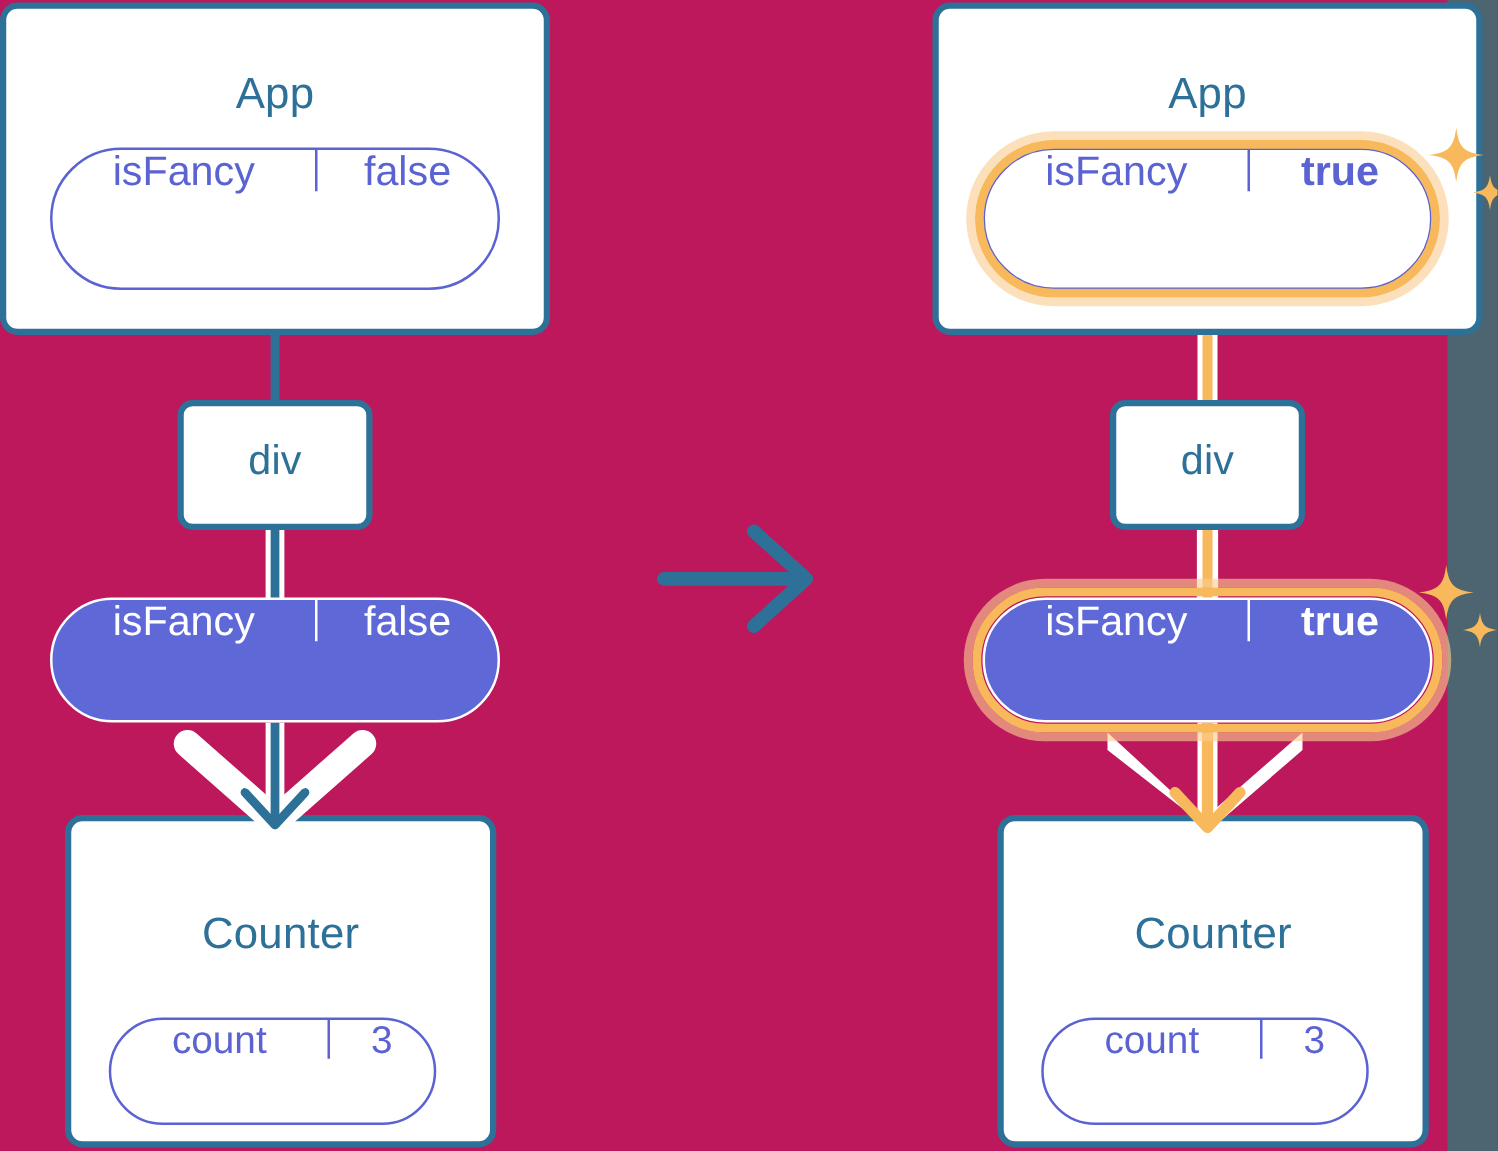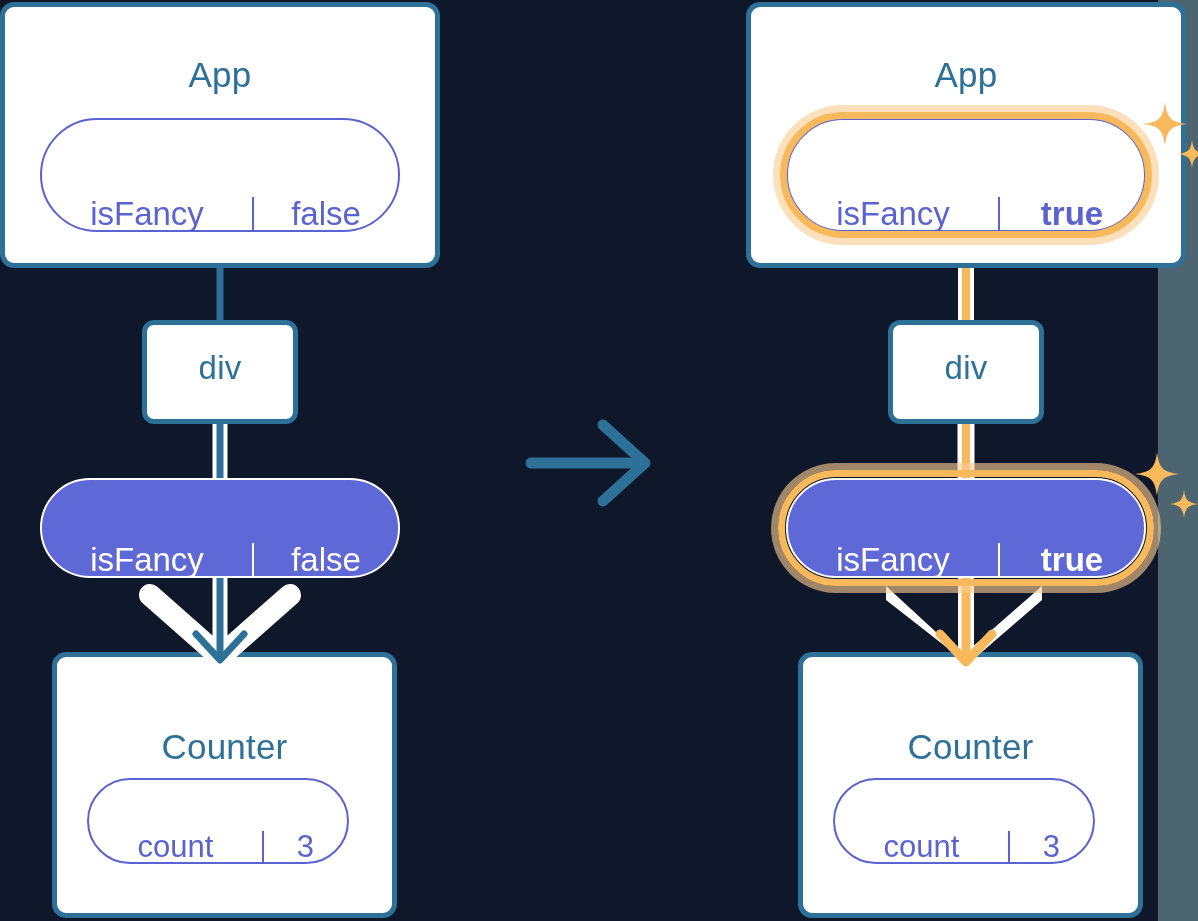--- a/index.html
+++ b/index.html
@@ -10,21 +10,21 @@
   body {
     width: 1198px;
     height: 921px;
     font-family: "Liberation Sans", sans-serif;
     overflow: hidden;
   }
   #stage {
     position: relative;
     width: 1158px;
     height: 921px;
-    background: #0f172a;
+    background: #be185d;
     text-decoration: underline;
   }
   .panel {
     position: absolute;
     top: 0;
     width: 460px;
     height: 921px;
   }
   #panel-before { left: -10px; }
   #panel-after  { left: 736px; }
@@ -72,21 +72,21 @@
   }
 
   
   .pill-wrap {
     position: absolute;
     z-index: 8;
   }
   .pill {
     position: relative;
     display: flex;
-    align-items: flex-end;
+    align-items: flex-start;
     border-radius: 999px;
     box-sizing: border-box;
     overflow: hidden;
   }
   .pill .cell {
     display: flex;
     align-items: center;
     justify-content: center;
     font-size: 33px;
     line-height: 1;
@@ -152,21 +152,21 @@
   .ring-mid {
     left: 42px;
     top: 470px;
     width: 376px;
     height: 116px;
   }
 
   
   .counter-pill {
     left: 97px;
-    top: 778px;
+    top: 814px;
     width: 262px;
     height: 86px;
   }
   .counter-pill .pill { width: 100%; height: 100%; }
   .counter-pill .cell { font-size: 31px; }
   .counter-pill .cell-key { flex: 0 0 67%; }
 
   
   .wires {
     position: absolute;

